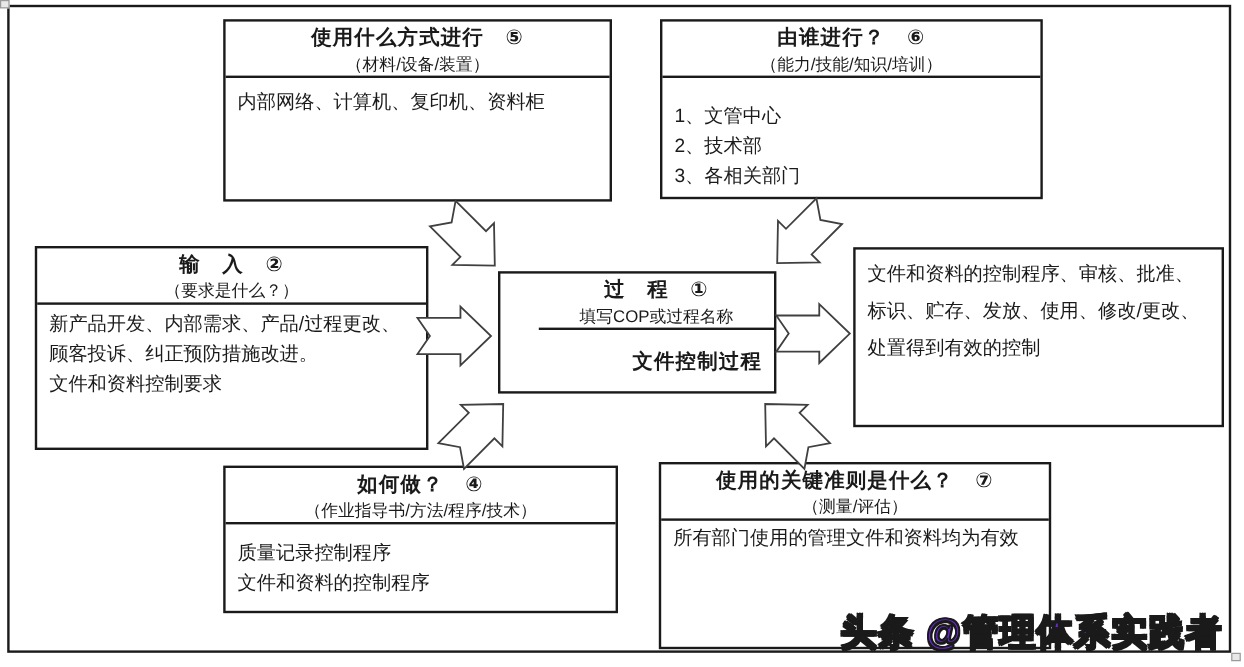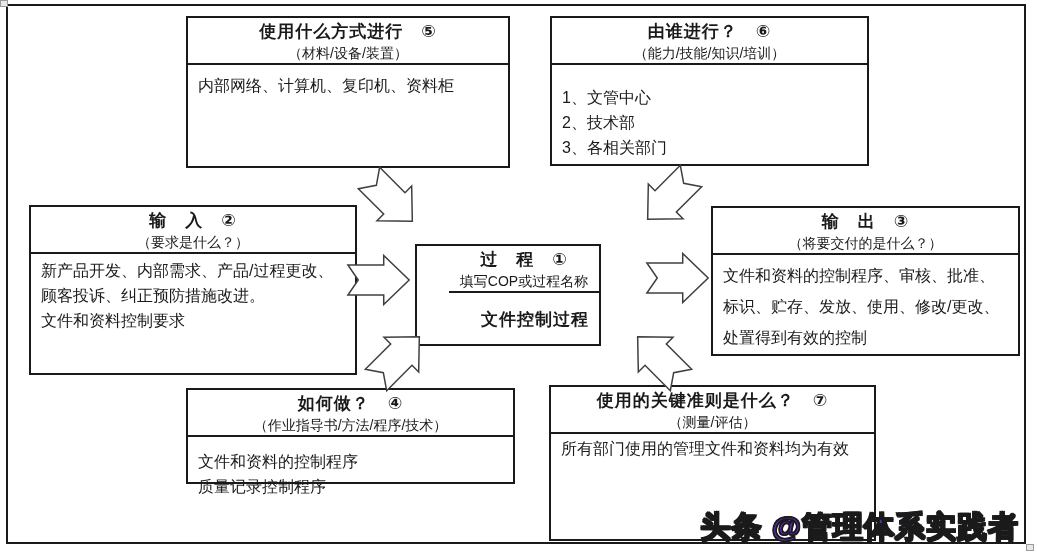--- a/index.html
+++ b/index.html
@@ -116,48 +116,44 @@
       <div class="ttl">输　入　②</div>
       <div class="sub">（要求是什么？）</div>
     </div>
     <div class="bd" style="padding-top:4px;">
       <div class="ln">新产品开发、内部需求、产品/过程更改、</div>
       <div class="ln">顾客投诉、纠正预防措施改进。</div>
       <div class="ln">文件和资料控制要求</div>
     </div>
   </div>
 
-  <div class="dbox box-process" style="left:415px; top:244px; width:186px; height:102px;padding-left:32px;">
+  <div class="dbox box-process" style="left:415px; top:226px; width:232px; height:102px;padding-left:32px;">
     <div class="hd">
       <div class="ttl">过　程　①</div>
       <div class="sub">填写COP或过程名称</div>
     </div>
     <div class="bd">文件控制过程</div>
   </div>
 
   <div class="dbox box-output" style="left:711px; top:206px; width:309px; height:150px;">
-    <div class="hd">
-      <div class="ttl">输　出　③</div>
-      <div class="sub">（将要交付的是什么？）</div>
-    </div>
     <div class="bd" style="padding-top:5px;">
       <div class="ln">文件和资料的控制程序、审核、批准、</div>
       <div class="ln">标识、贮存、发放、使用、修改/更改、</div>
       <div class="ln">处置得到有效的控制</div>
     </div>
   </div>
 
-  <div class="dbox box-how" style="left:186px; top:388px; width:329px; height:96px;">
+  <div class="dbox box-how" style="left:186px; top:388px; width:329px; height:123px;">
     <div class="hd">
       <div class="ttl">如何做？　④</div>
       <div class="sub">（作业指导书/方法/程序/技术）</div>
     </div>
     <div class="bd" style="padding-top:12px;">
+      <div class="ln">质量记录控制程序</div>
       <div class="ln">文件和资料的控制程序</div>
-      <div class="ln">质量记录控制程序</div>
     </div>
   </div>
 
   <div class="dbox box-criteria" style="left:549px; top:385px; width:327px; height:156px;">
     <div class="hd">
       <div class="ttl">使用的关键准则是什么？　⑦</div>
       <div class="sub">（测量/评估）</div>
     </div>
     <div class="bd" style="padding-top:2px;">
       <div class="ln">所有部门使用的管理文件和资料均为有效</div>

